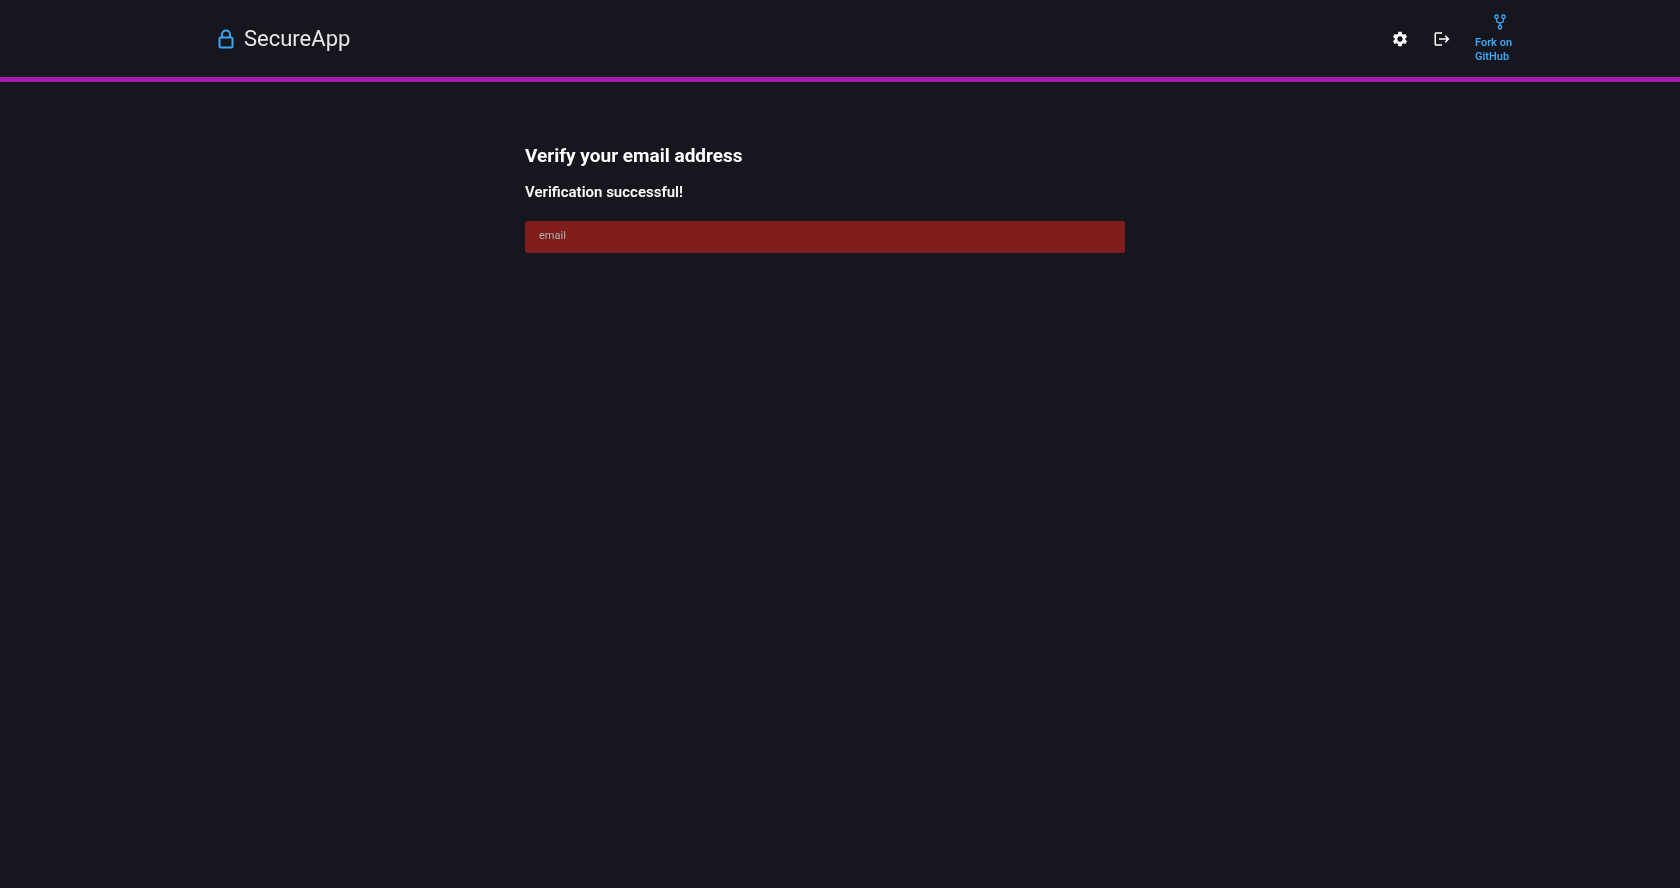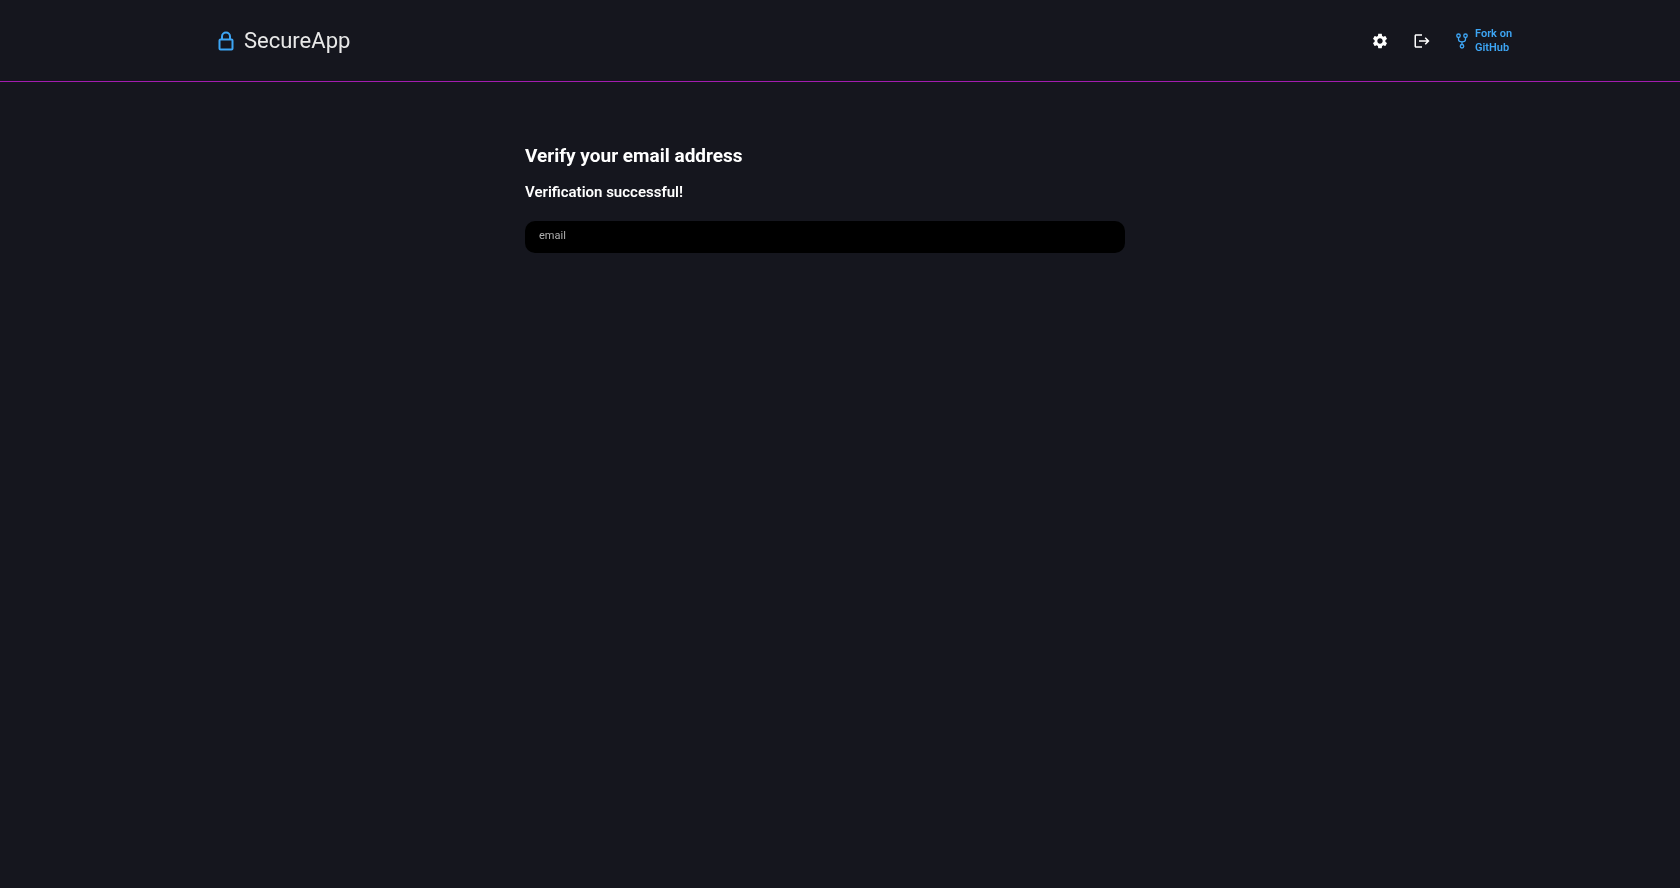--- a/index.html
+++ b/index.html
@@ -12,21 +12,21 @@
       background-color: #15161e;
       color: #ffffff;
       font-family: -apple-system, BlinkMacSystemFont, "Segoe UI", Roboto, Helvetica, Arial, sans-serif;
       width: 1680px;
       height: 888px;
       overflow: hidden;
     }
     
     .header {
       height: 82px;
-      border-bottom: 1px solid #a21caf;
+      border-bottom: 5px solid #a21caf;
       display: flex;
       align-items: center;
       justify-content: space-between;
       padding: 0 155px 0 218px;
     }
     
     .brand {
       display: flex;
       align-items: center;
       gap: 10px;
@@ -55,20 +55,21 @@
     .fork-link {
       display: flex;
       align-items: center;
       gap: 6px;
       color: #3da5f4;
       font-size: 11px;
       font-weight: 600;
       line-height: 1.2;
       text-decoration: none;
       cursor: pointer;
+      flex-direction: column;
     }
     
     .fork-link-text {
       max-width: 50px;
     }
     
     .main {
       display: flex;
       justify-content: center;
       padding-top: 62px;
@@ -87,22 +88,22 @@
     }
     
     .status-message {
       font-size: 15px;
       font-weight: 600;
       color: #ffffff;
       margin-bottom: 20px;
     }
     
     .input-group {
-      background-color: #000000;
-      border-radius: 10px;
+      background-color: #7f1d1d;
+      border-radius: 3px;
       padding: 8px 6px 10px 14px;
       margin-bottom: 76px;
     }
     
     .input-label {
       font-size: 11px;
       color: #b0b0b0;
       font-weight: 400;
       display: block;
       margin-bottom: 1px;

